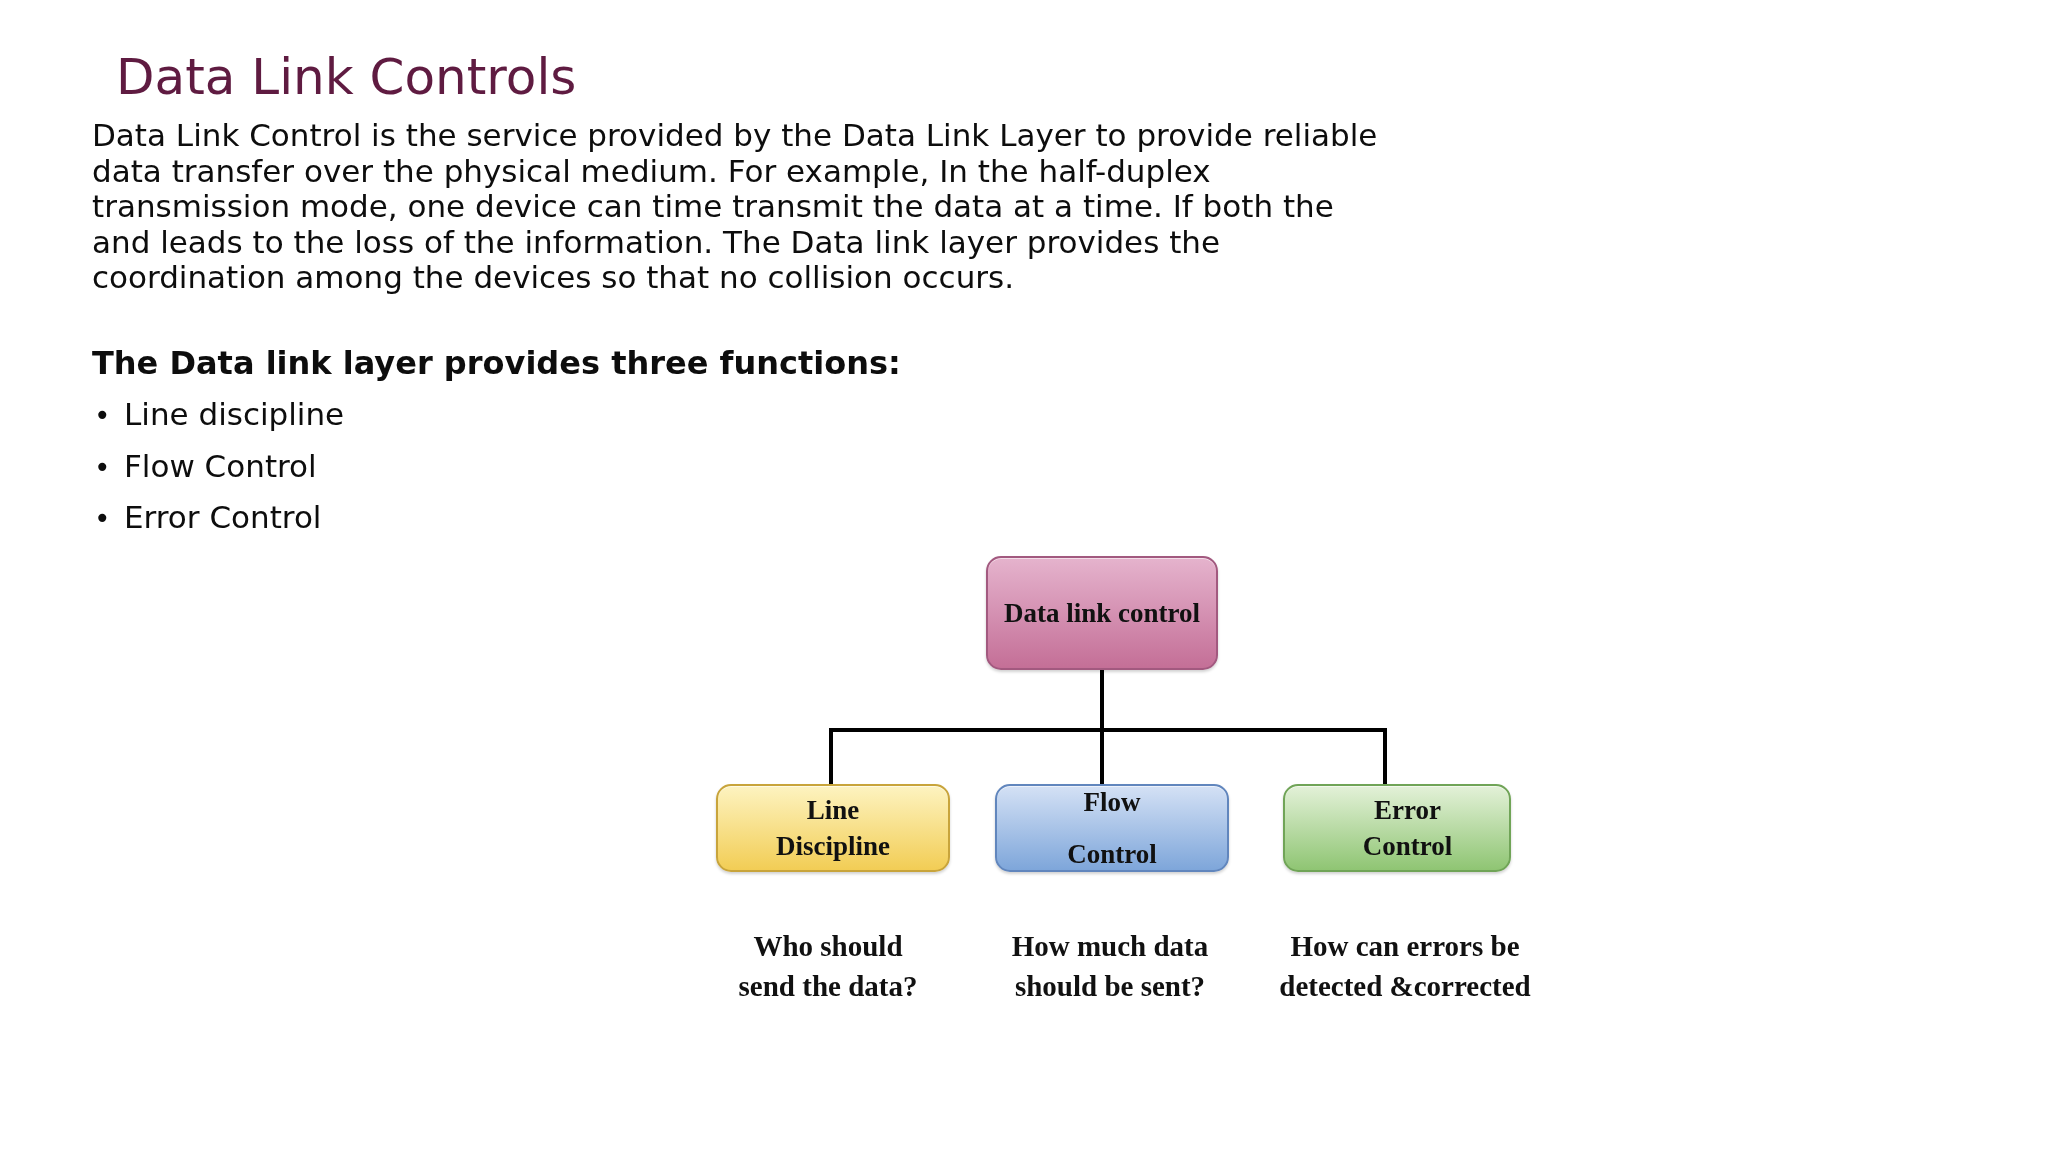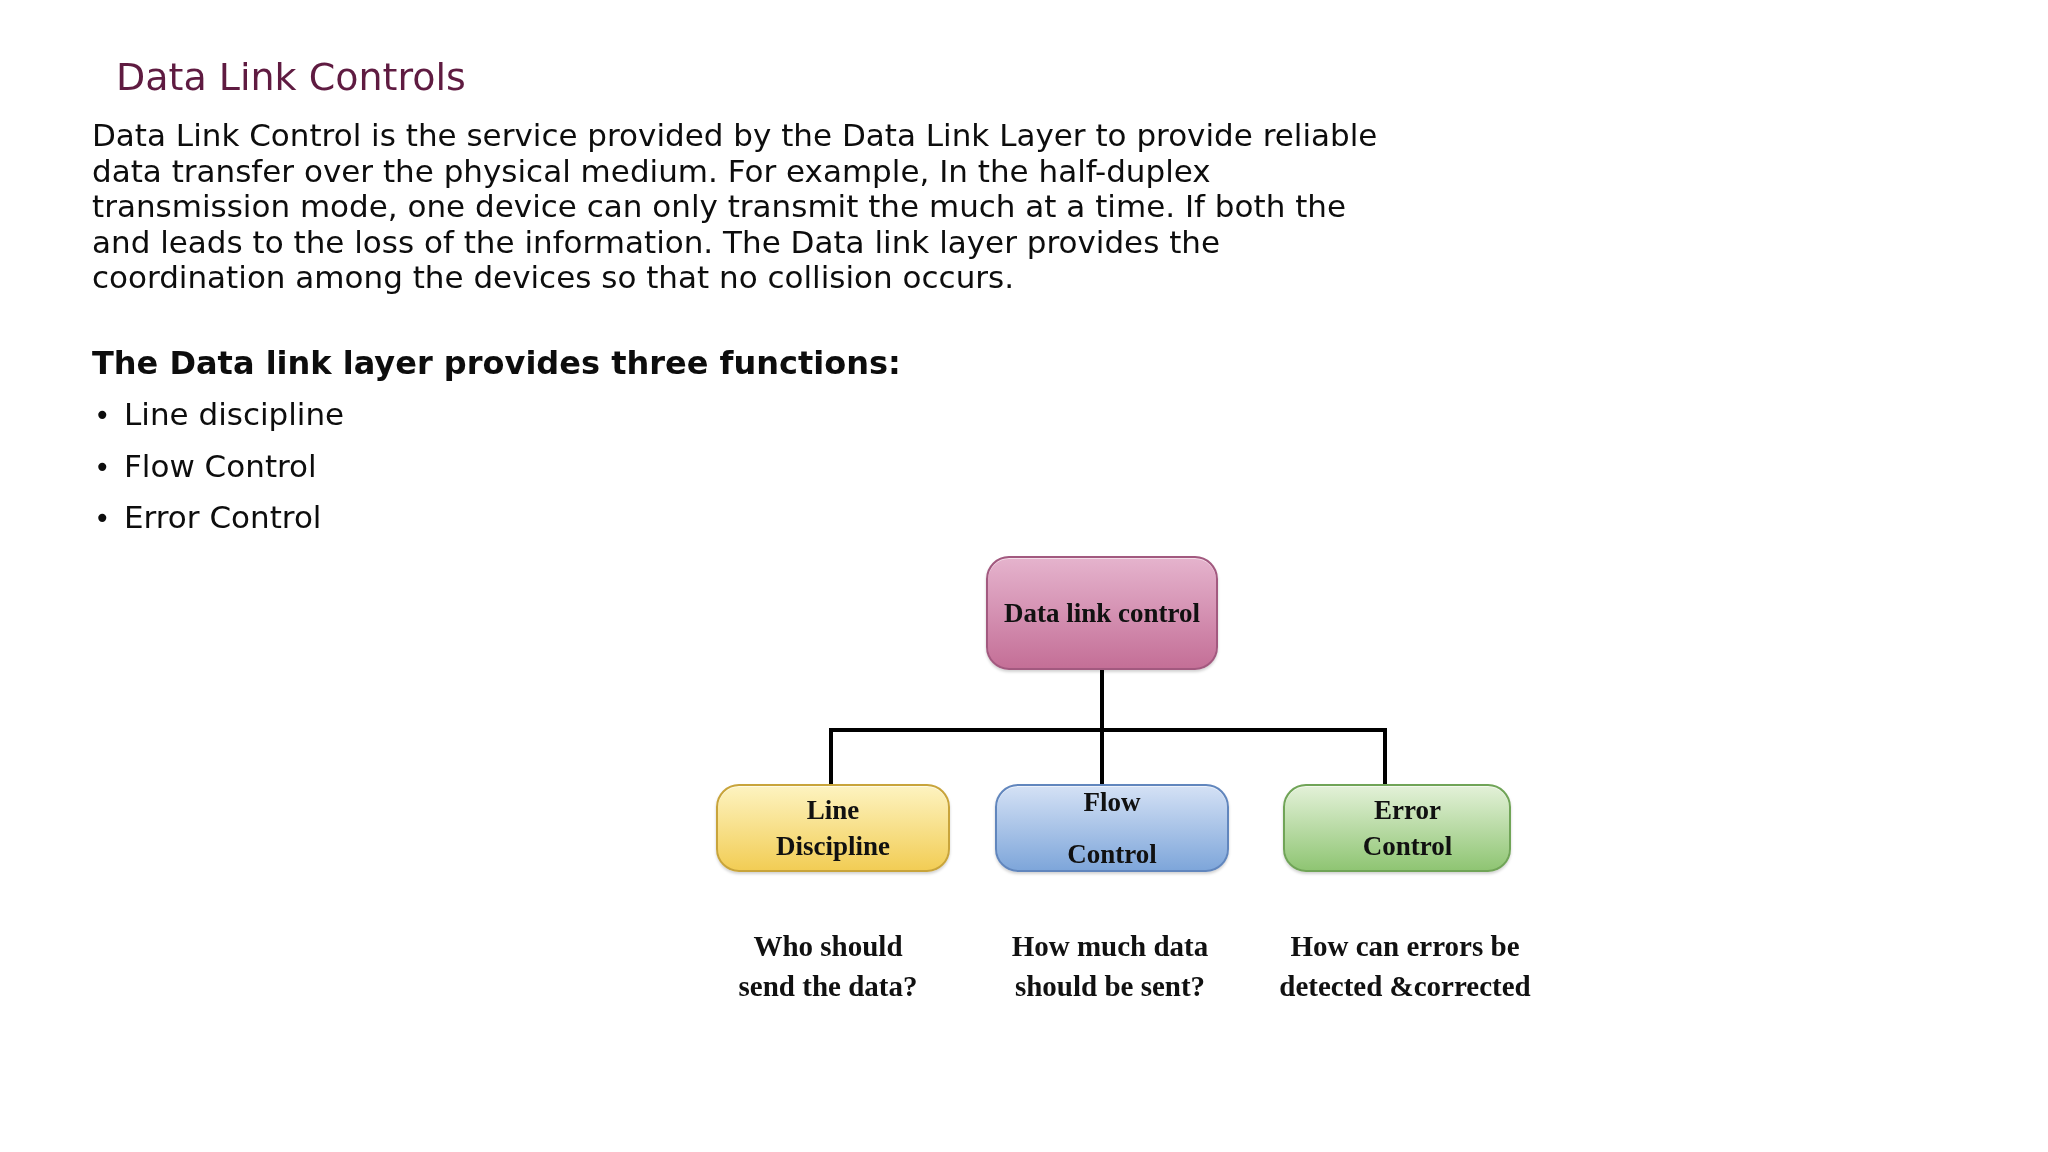--- a/index.html
+++ b/index.html
@@ -8,21 +8,21 @@
     width: 2048px;
     height: 1152px;
     background: #ffffff;
     overflow: hidden;
     font-family: "DejaVu Sans", "Liberation Sans", sans-serif;
   }
   .title {
     position: absolute;
     left: 116px;
     top: 48px;
-    font-size: 38px;
+    font-size: 50px;
     line-height: 58px;
     font-weight: 400;
     letter-spacing: 0px;
   }
   .intro {
     position: absolute;
     left: 92px;
     top: 118px;
     font-size: 31px;
     line-height: 35.5px;
@@ -52,21 +52,21 @@
   }
   .bullet-marker {
     width: 30px;
     font-size: 28px;
   }
   
   .diagram-box {
     position: absolute;
     box-sizing: border-box;
     border: 2.5px solid #888;
-    border-radius: 23px;
+    border-radius: 15px;
     display: flex;
     flex-direction: column;
     align-items: center;
     justify-content: center;
     text-align: center;
     font-family: "Liberation Serif", "DejaVu Serif", serif;
     font-weight: 700;
     color: #111111;
     box-shadow: 0 2px 3px rgba(0,0,0,0.18), inset 0 1px 0 rgba(255,255,255,0.55);
   }
@@ -107,21 +107,21 @@
 </head>
 <body>
 
 <div class="slide">
 
   <div class="title" style="color: rgb(95, 27, 65);">Data Link Controls</div>
 
   <div class="intro">
     <div>Data Link Control is the service provided by the Data Link Layer to provide reliable</div>
     <div>data transfer over the physical medium. For example, In the half-duplex</div>
-    <div>transmission mode, one device can only transmit the much at a time. If both the</div>
+    <div>transmission mode, one device can time transmit the data at a time. If both the</div>
     <div>and leads to the loss of the information. The Data link layer provides the</div>
     <div>coordination among the devices so that no collision occurs.</div>
   </div>
 
   <div class="functions-heading">The Data link layer provides three functions:</div>
 
   <div class="bullets">
     <div class="bullet-row">
       <span class="bullet-marker">•</span>
       <span>Line discipline</span>

